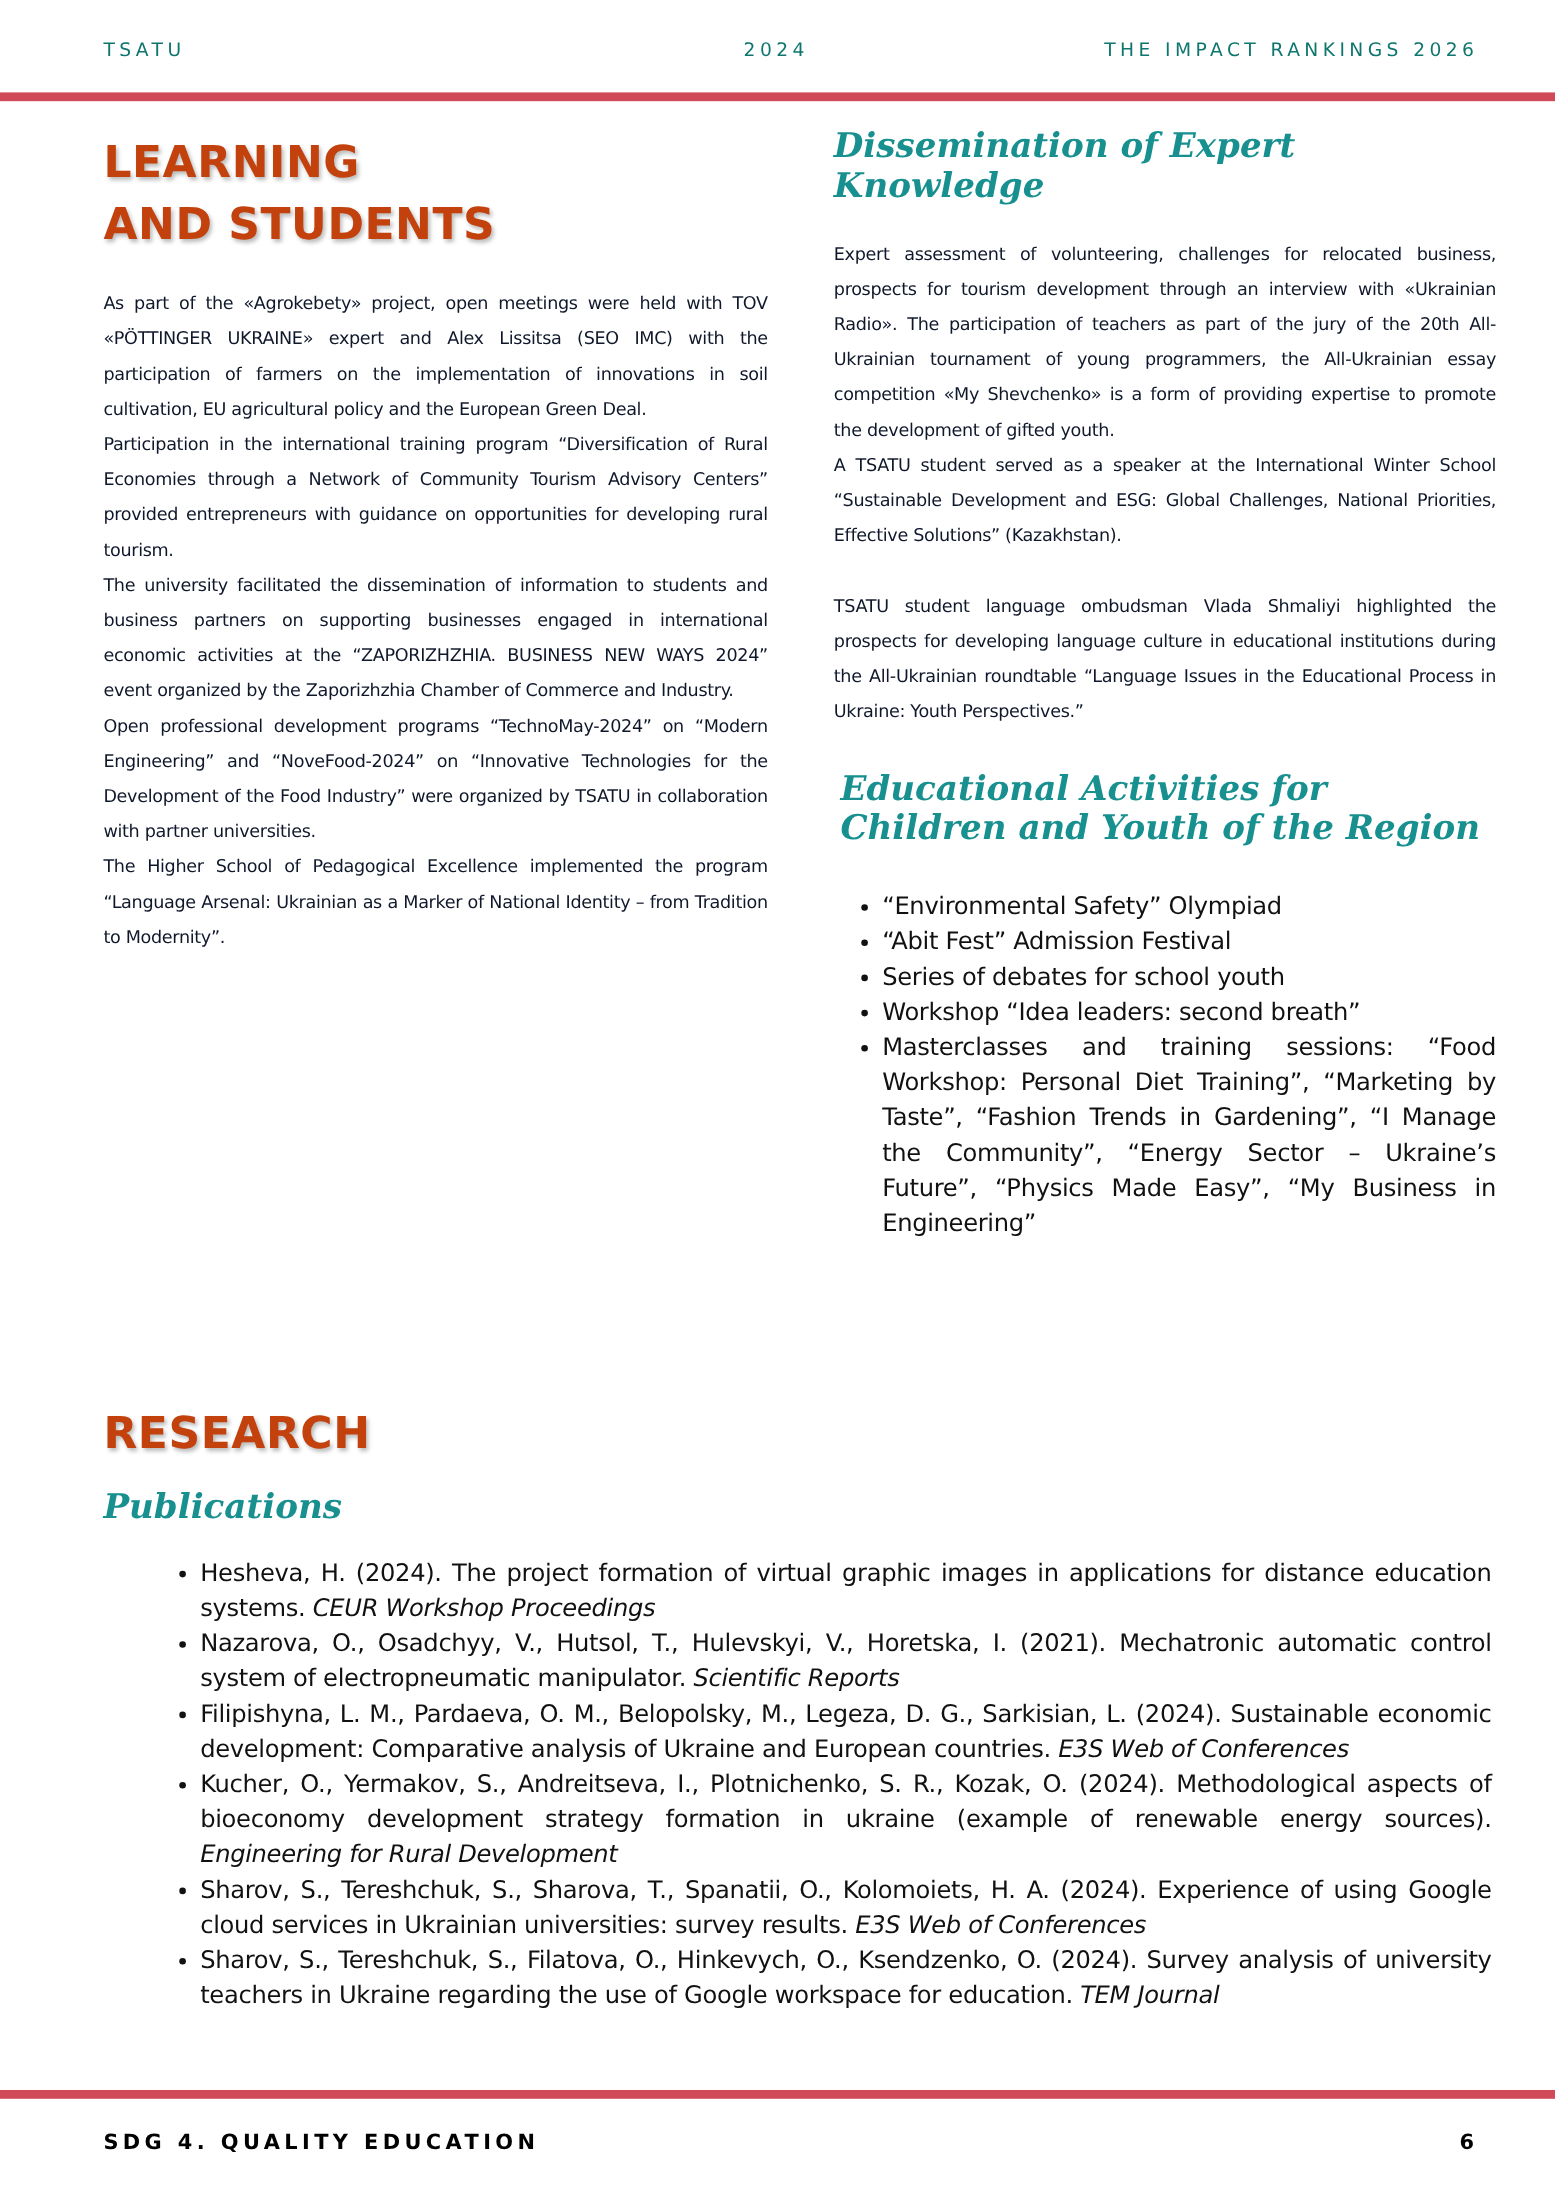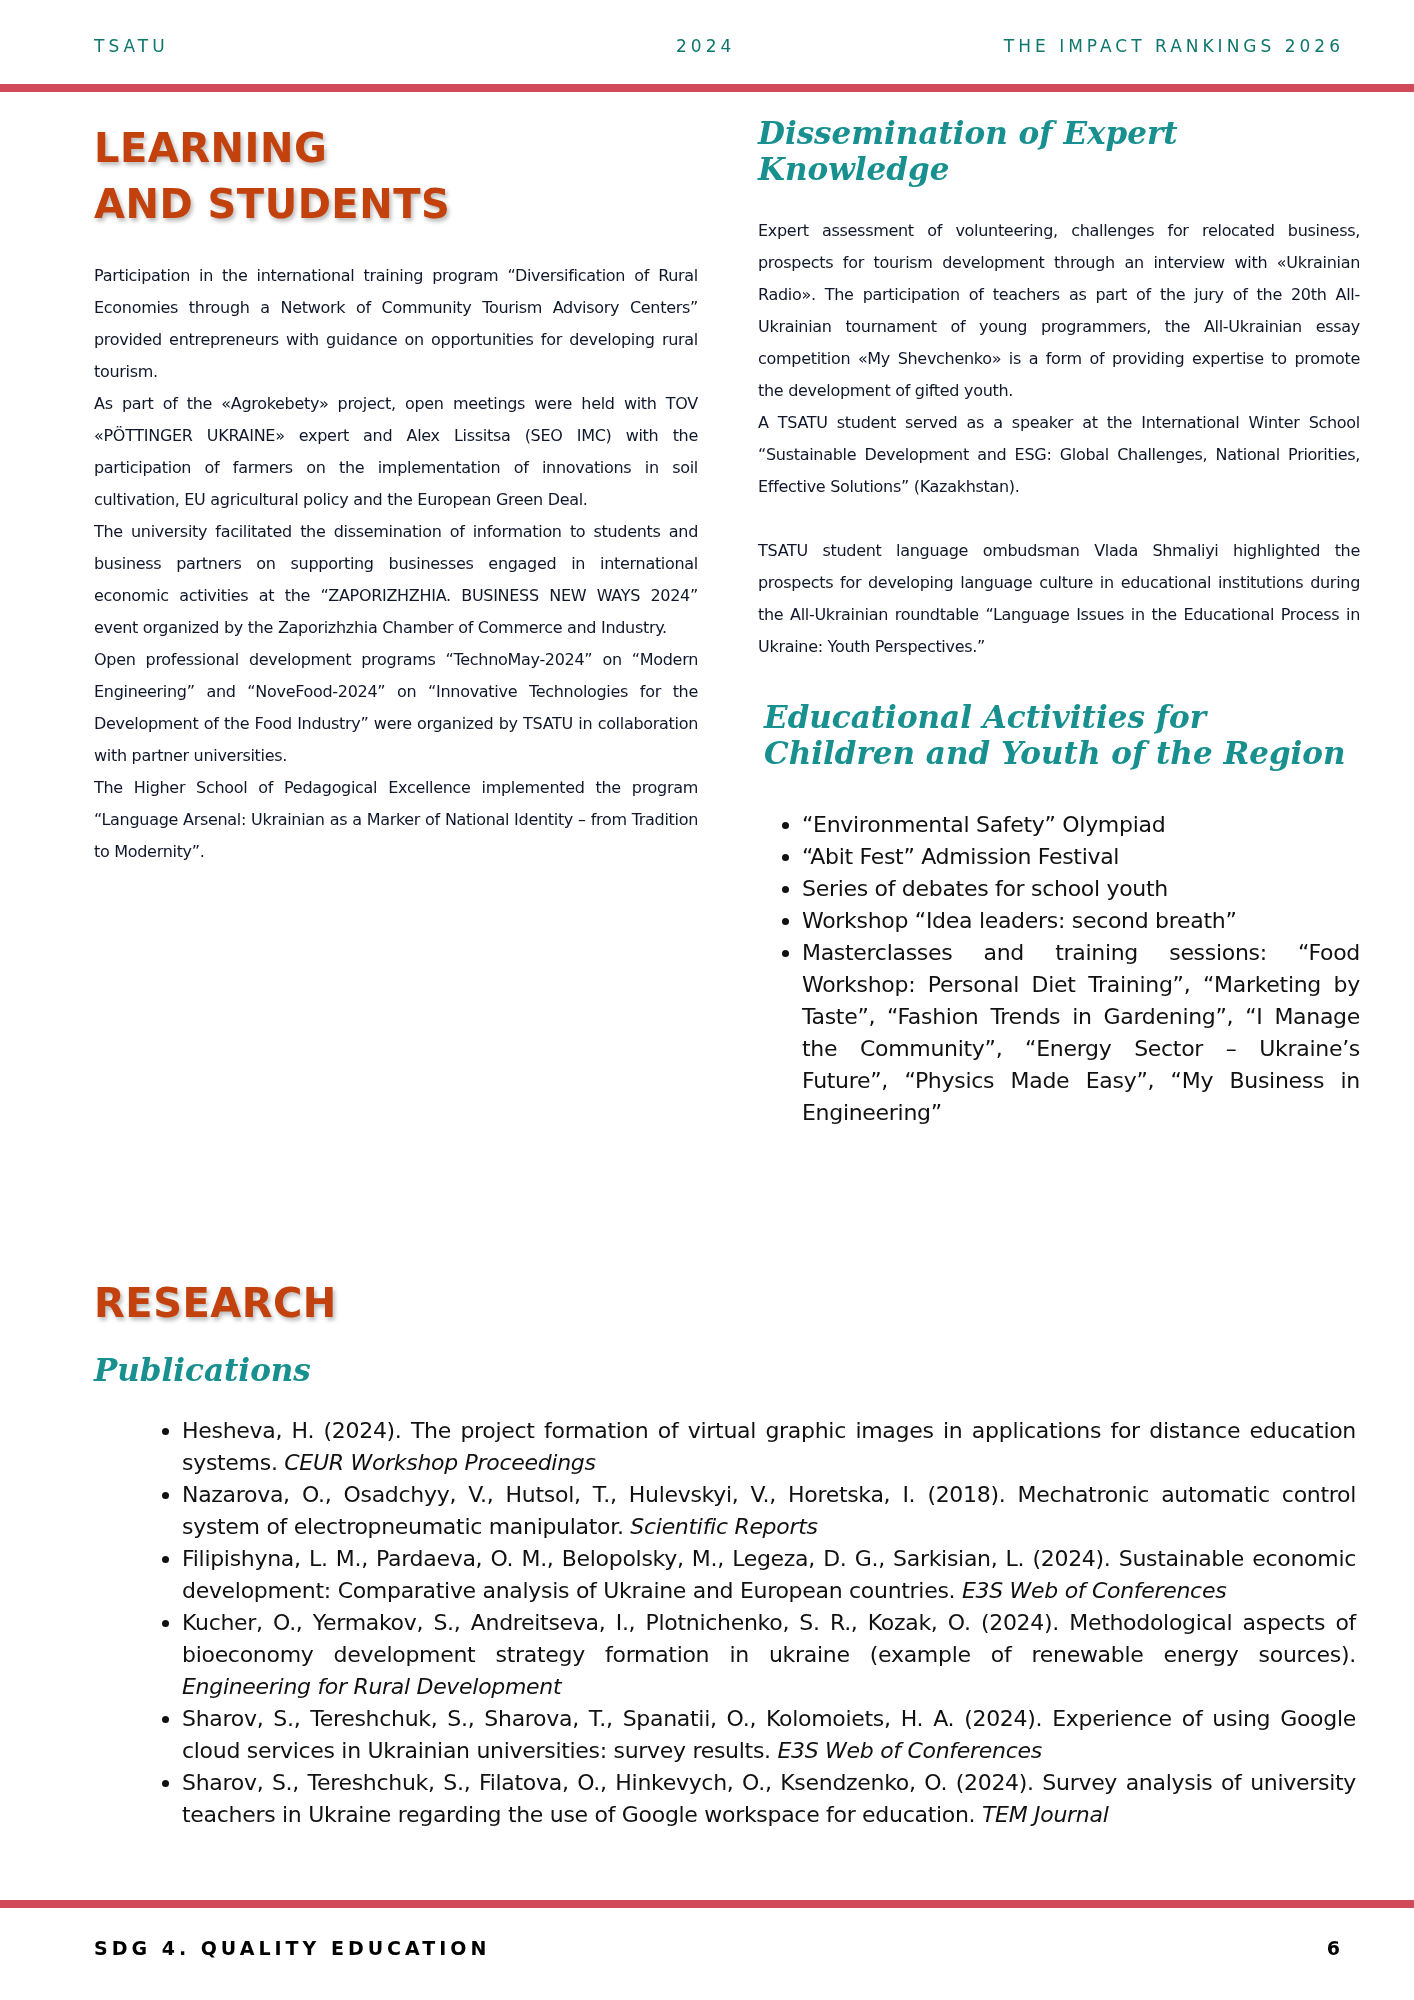--- a/index.html
+++ b/index.html
@@ -62,22 +62,22 @@
   <span class="r">THE IMPACT RANKINGS 2026</span>
 </div>
 <div class="bar top"></div>
 
 <div class="col-left">
   <h1 class="big-h">
     <span>LEARNING</span><br>
     <span>AND STUDENTS</span>
   </h1>
   <div style="margin-top:28px;">
+    <p class="para">As part of the «Agrokebety» project, open meetings were held with TOV «PÖTTINGER UKRAINE» expert and Alex Lissitsa (SEO IMC) with the participation of farmers on the implementation of innovations in soil cultivation, EU agricultural policy and the European Green Deal.</p>
     <p class="para">Participation in the international training program “Diversification of Rural Economies through a Network of Community Tourism Advisory Centers” provided entrepreneurs with guidance on opportunities for developing rural tourism.</p>
-    <p class="para">As part of the «Agrokebety» project, open meetings were held with TOV «PÖTTINGER UKRAINE» expert and Alex Lissitsa (SEO IMC) with the participation of farmers on the implementation of innovations in soil cultivation, EU agricultural policy and the European Green Deal.</p>
     <p class="para">The university facilitated the dissemination of information to students and business partners on supporting businesses engaged in international economic activities at the “ZAPORIZHZHIA. BUSINESS NEW WAYS 2024” event organized by the Zaporizhzhia Chamber of Commerce and Industry.</p>
     <p class="para">Open professional development programs “TechnoMay-2024” on “Modern Engineering” and “NoveFood-2024” on “Innovative Technologies for the Development of the Food Industry” were organized by TSATU in collaboration with partner universities.</p>
     <p class="para">The Higher School of Pedagogical Excellence implemented the program “Language Arsenal: Ukrainian as a Marker of National Identity – from Tradition to Modernity”.</p>
   </div>
 </div>
 
 <div class="col-right">
   <h2 class="sub-h">Dissemination of Expert Knowledge</h2>
   <div style="margin-top:28px;">
     <p class="para">Expert assessment of volunteering, challenges for relocated business, prospects for tourism development through an interview with «Ukrainian Radio». The participation of teachers as part of the jury of the 20th All-Ukrainian tournament of young programmers, the All-Ukrainian essay competition «My Shevchenko» is a form of providing expertise to promote the development of gifted youth.</p>
@@ -96,21 +96,21 @@
     <li>Masterclasses and training sessions: “Food Workshop: Personal Diet Training”, “Marketing by Taste”, “Fashion Trends in Gardening”, “I Manage the Community”, “Energy Sector – Ukraine’s Future”, “Physics Made Easy”, “My Business in Engineering”</li>
   </ul>
 </div>
 
 <h1 class="big-h research">RESEARCH</h1>
 <h2 class="sub-h pub-h">Publications</h2>
 
 <div class="pubs">
   <ul class="bl">
     <li><span>Hesheva, H. (2024). The project formation of virtual graphic images in applications for distance education systems. </span><i>CEUR Workshop Proceedings</i></li>
-    <li><span>Nazarova, O., Osadchyy, V., Hutsol, T., Hulevskyi, V., Horetska, I. (2018). Mechatronic automatic control system of electropneumatic manipulator. </span><i>Scientific Reports</i></li>
+    <li><span>Nazarova, O., Osadchyy, V., Hutsol, T., Hulevskyi, V., Horetska, I. (2021). Mechatronic automatic control system of electropneumatic manipulator. </span><i>Scientific Reports</i></li>
     <li><span>Filipishyna, L. M., Pardaeva, O. M., Belopolsky, M., Legeza, D. G., Sarkisian, L. (2024). Sustainable economic development: Comparative analysis of Ukraine and European countries. </span><i>E3S Web of Conferences</i></li>
     <li><span>Kucher, O., Yermakov, S., Andreitseva, I., Plotnichenko, S. R., Kozak, O. (2024). Methodological aspects of bioeconomy development strategy formation in ukraine (example of renewable energy sources). </span><i>Engineering for Rural Development</i></li>
     <li><span>Sharov, S., Tereshchuk, S., Sharova, T., Spanatii, O., Kolomoiets, H. A. (2024). Experience of using Google cloud services in Ukrainian universities: survey results. </span><i>E3S Web of Conferences</i></li>
     <li><span>Sharov, S., Tereshchuk, S., Filatova, O., Hinkevych, O., Ksendzenko, O. (2024). Survey analysis of university teachers in Ukraine regarding the use of Google workspace for education. </span><i>TEM Journal</i></li>
   </ul>
 </div>
 
 <div class="bar bottom"></div>
 <div class="ftr">
   <span class="l">SDG 4. QUALITY EDUCATION</span>

